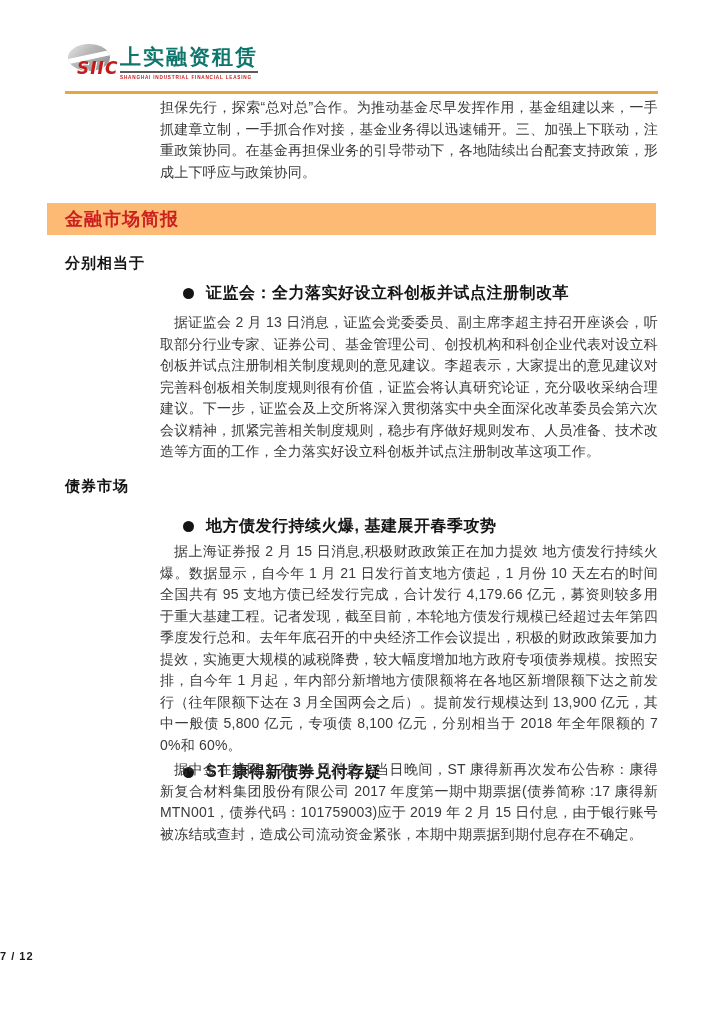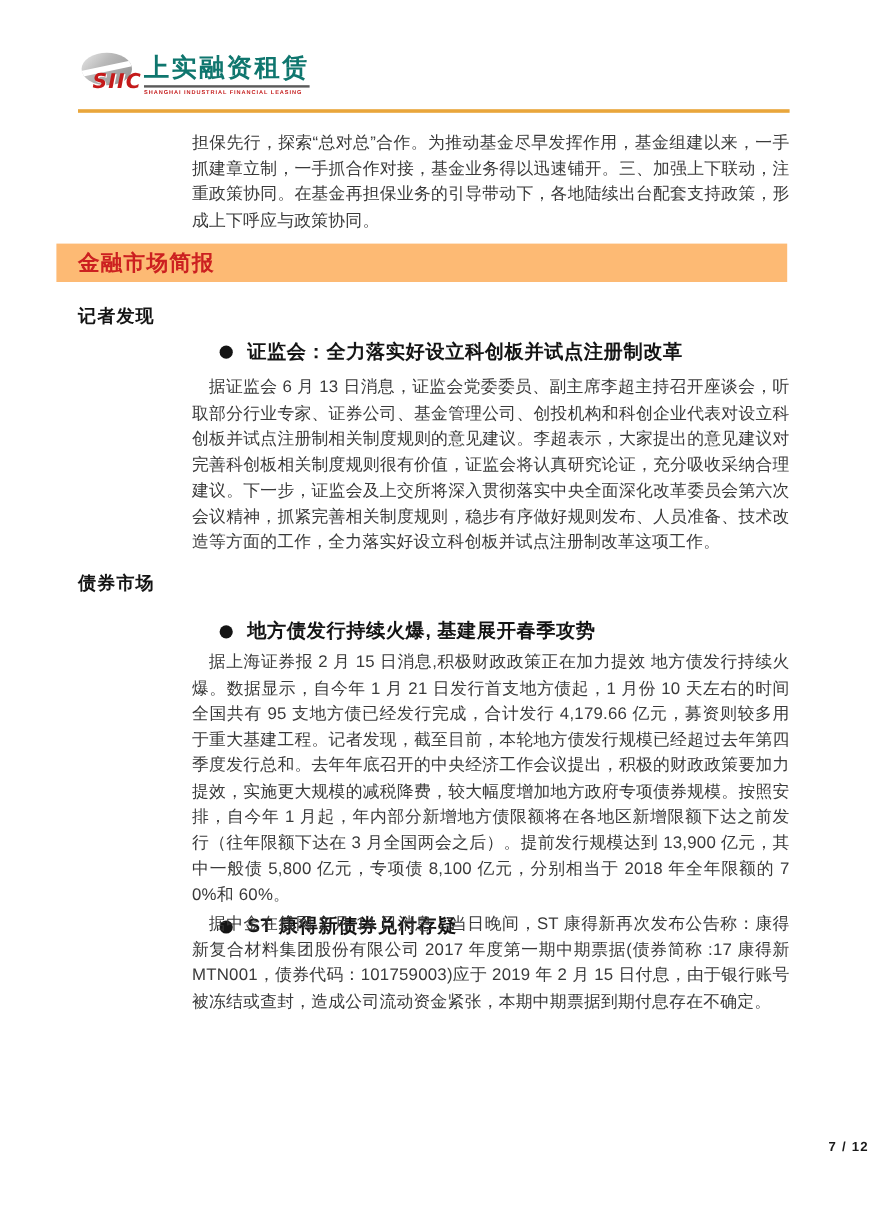--- a/index.html
+++ b/index.html
@@ -55,21 +55,21 @@
 
   
   .para {
     position: absolute; left: 160px; width: 498px;
     font-size: 14px; line-height: 21.5px;
     text-align: justify; text-justify: inter-ideograph;
     color: #3a3a3a; letter-spacing: 0.2px;
     word-break: break-all;
   }
   .para.indent { text-indent: 14px; }
-  .intro { top: 108px; }
+  .intro { top: 97px; }
 
   
   .banner {
     position: absolute; left: 47px; top: 203px;
     width: 609px; height: 32px;
     background: #fdba74;
   }
   .banner-title {
     font-size: 18px; font-weight: bold; color: #cc2020;
     line-height: 32px; padding-left: 18px; letter-spacing: 1px;
@@ -98,21 +98,21 @@
     background: #141414; margin-right: 12px; flex: 0 0 auto;
   }
 
   .body-1 { top: 312px; }
   .body-2 { top: 541px; }
   .body-3 { top: 759px; }
 
   
   .footer {
     position: absolute; left: 0; top: 950px; width: 724px;
-    text-align: right;
+    text-align: left;
     font-size: 11px; font-weight: bold; color: #1a1a1a; letter-spacing: 1px;
   }
 </style>
 </head>
 <body>
 
 <div class="page">
 
   <div class="logo">
     <div class="globe">
@@ -126,27 +126,27 @@
   </div>
 
   <div class="gold-rule"></div>
 
   <p class="para intro">担保先行，探索“总对总”合作。为推动基金尽早发挥作用，基金组建以来，一手抓建章立制，一手抓合作对接，基金业务得以迅速铺开。三、加强上下联动，注重政策协同。在基金再担保业务的引导带动下，各地陆续出台配套支持政策，形成上下呼应与政策协同。</p>
 
   <div class="banner">
     <div class="banner-title">金融市场简报</div>
   </div>
 
-  <div class="section-heading heading-stock">记者发现</div>
+  <div class="section-heading heading-stock">分别相当于</div>
 
   <div class="headline headline-1">
     <span class="bullet"></span>
     <span>证监会：全力落实好设立科创板并试点注册制改革</span>
   </div>
-  <p class="para indent body-1">据证监会 6 月 13 日消息，证监会党委委员、副主席李超主持召开座谈会，听取部分行业专家、证券公司、基金管理公司、创投机构和科创企业代表对设立科创板并试点注册制相关制度规则的意见建议。李超表示，大家提出的意见建议对完善科创板相关制度规则很有价值，证监会将认真研究论证，充分吸收采纳合理建议。下一步，证监会及上交所将深入贯彻落实中央全面深化改革委员会第六次会议精神，抓紧完善相关制度规则，稳步有序做好规则发布、人员准备、技术改造等方面的工作，全力落实好设立科创板并试点注册制改革这项工作。</p>
+  <p class="para indent body-1">据证监会 2 月 13 日消息，证监会党委委员、副主席李超主持召开座谈会，听取部分行业专家、证券公司、基金管理公司、创投机构和科创企业代表对设立科创板并试点注册制相关制度规则的意见建议。李超表示，大家提出的意见建议对完善科创板相关制度规则很有价值，证监会将认真研究论证，充分吸收采纳合理建议。下一步，证监会及上交所将深入贯彻落实中央全面深化改革委员会第六次会议精神，抓紧完善相关制度规则，稳步有序做好规则发布、人员准备、技术改造等方面的工作，全力落实好设立科创板并试点注册制改革这项工作。</p>
 
   <div class="section-heading heading-bond">债券市场</div>
 
   <div class="headline headline-2">
     <span class="bullet"></span>
     <span>地方债发行持续火爆, 基建展开春季攻势</span>
   </div>
   <p class="para indent body-2">据上海证券报 2 月 15 日消息,积极财政政策正在加力提效 地方债发行持续火爆。数据显示，自今年 1 月 21 日发行首支地方债起，1 月份 10 天左右的时间全国共有 95 支地方债已经发行完成，合计发行 4,179.66 亿元，募资则较多用于重大基建工程。记者发现，截至目前，本轮地方债发行规模已经超过去年第四季度发行总和。去年年底召开的中央经济工作会议提出，积极的财政政策要加力提效，实施更大规模的减税降费，较大幅度增加地方政府专项债券规模。按照安排，自今年 1 月起，年内部分新增地方债限额将在各地区新增限额下达之前发行（往年限额下达在 3 月全国两会之后）。提前发行规模达到 13,900 亿元，其中一般债 5,800 亿元，专项债 8,100 亿元，分别相当于 2018 年全年限额的 70%和 60%。</p>
 
   <div class="headline headline-3">

